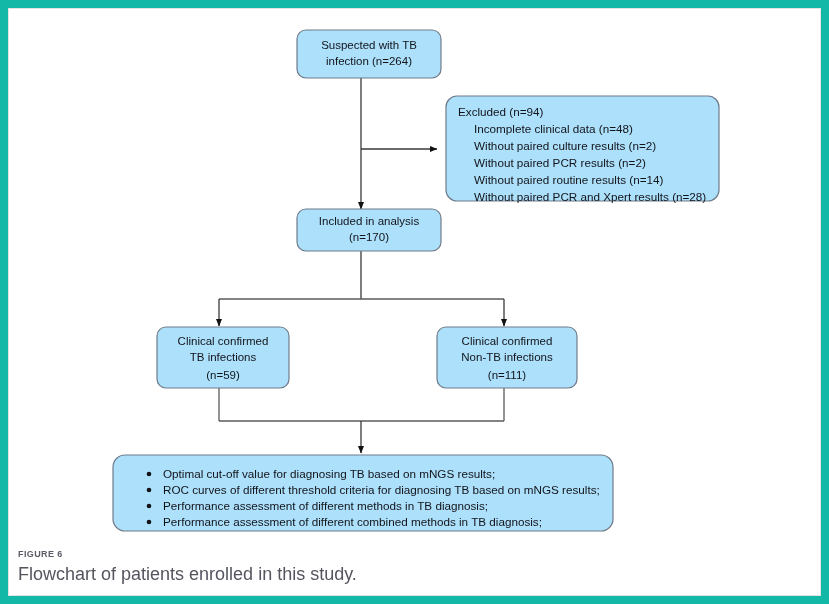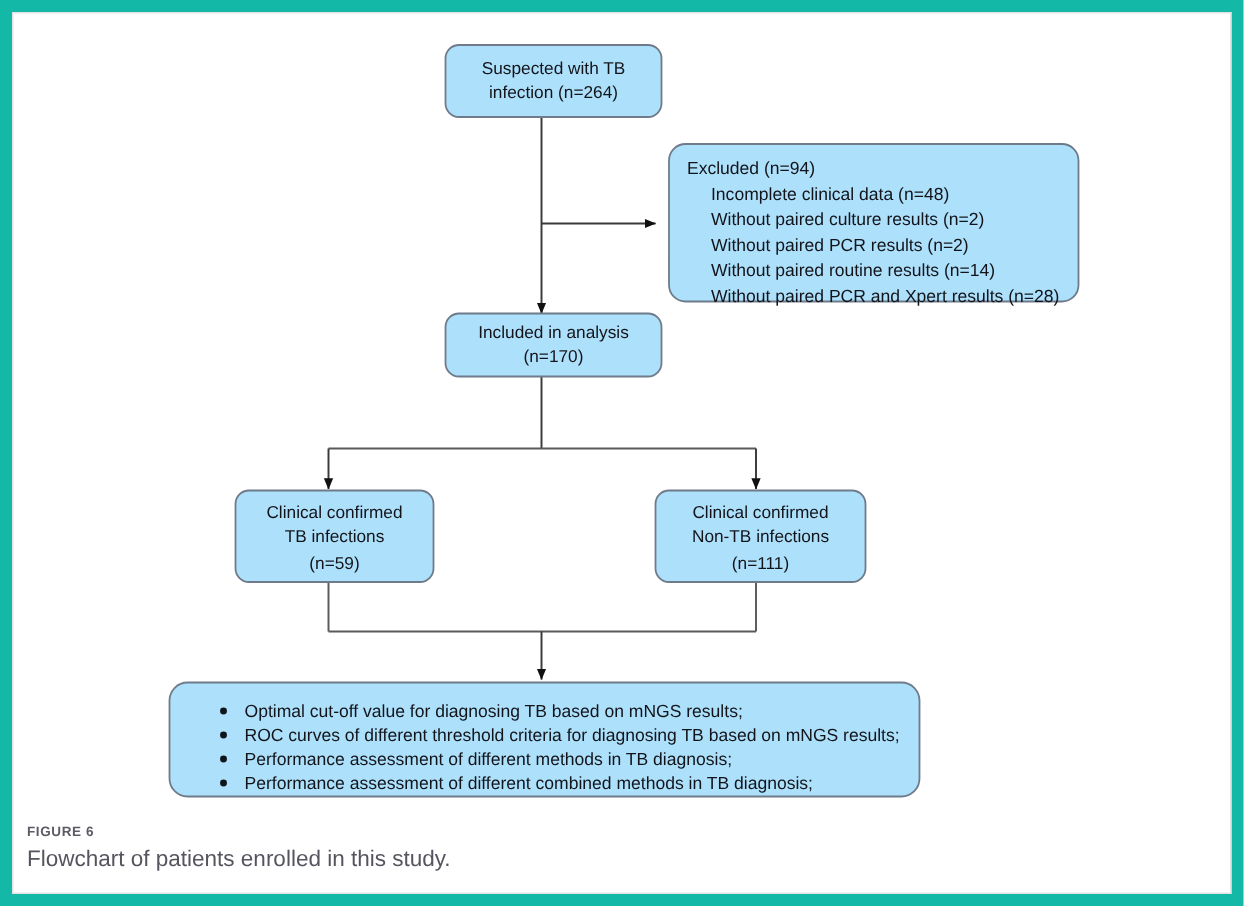--- a/index.html
+++ b/index.html
@@ -89,21 +89,21 @@
   #caption-label {
     font-family: "Liberation Sans", sans-serif;
     font-size: 9px;
     font-weight: bold;
     letter-spacing: 0.4px;
     color: #5c5c66;
     margin: 0 0 5px 0;
   }
   #caption-text {
     font-family: "Liberation Sans", sans-serif;
-    font-size: 15px;
+    font-size: 18px;
     color: #55555f;
     margin: 0;
   }
 </style>
 </head>
 <body>
 
 <div id="page">
   <div id="figure-frame">
 

